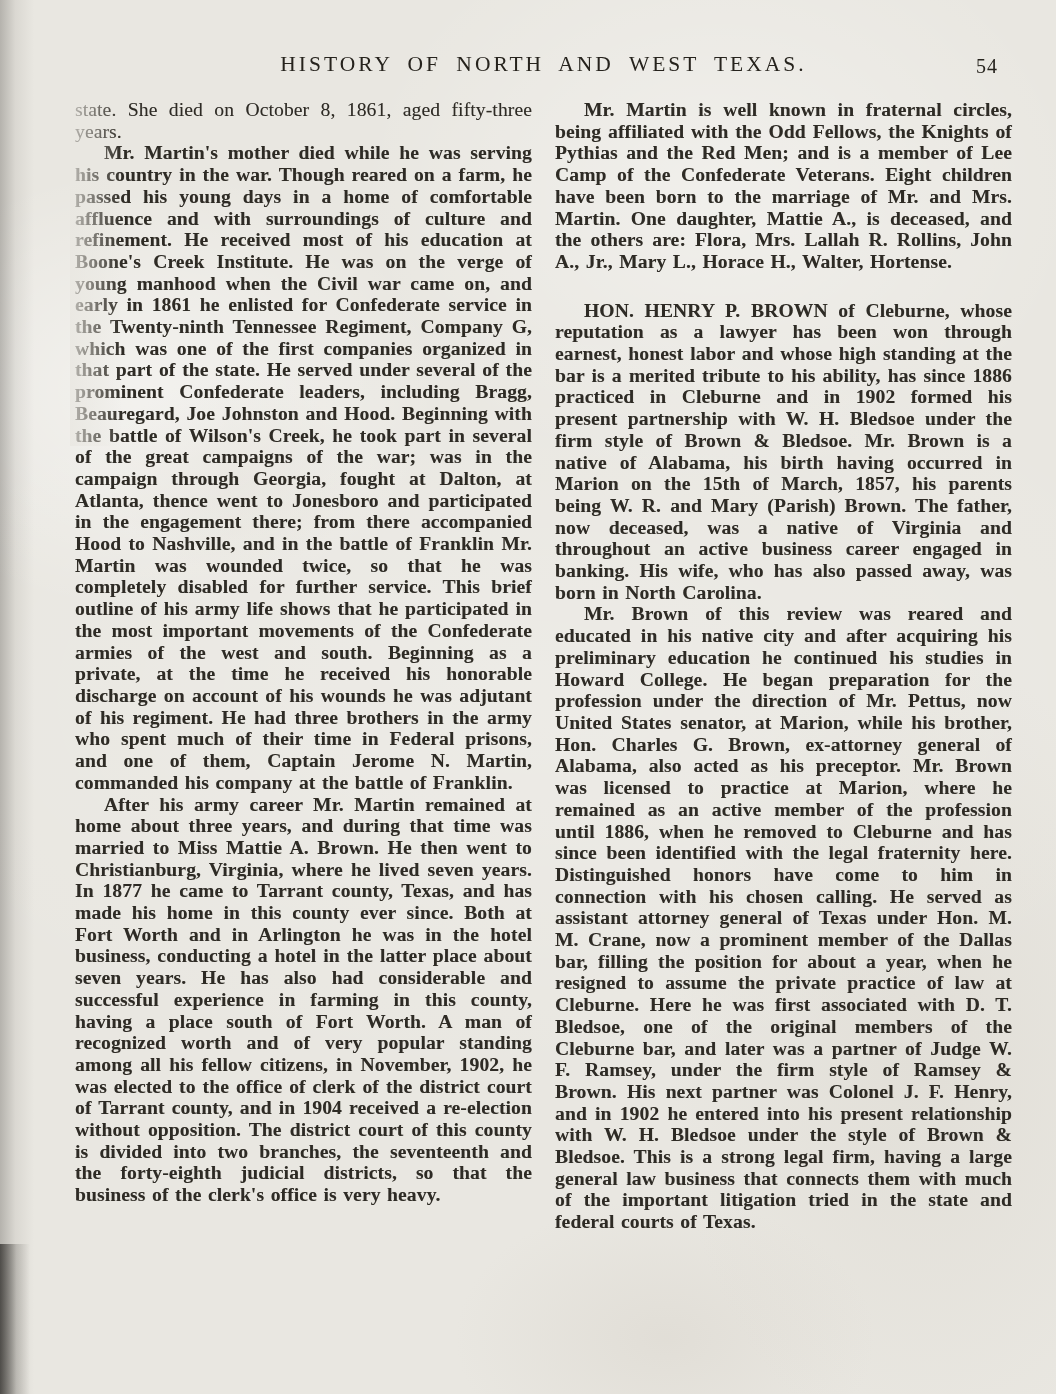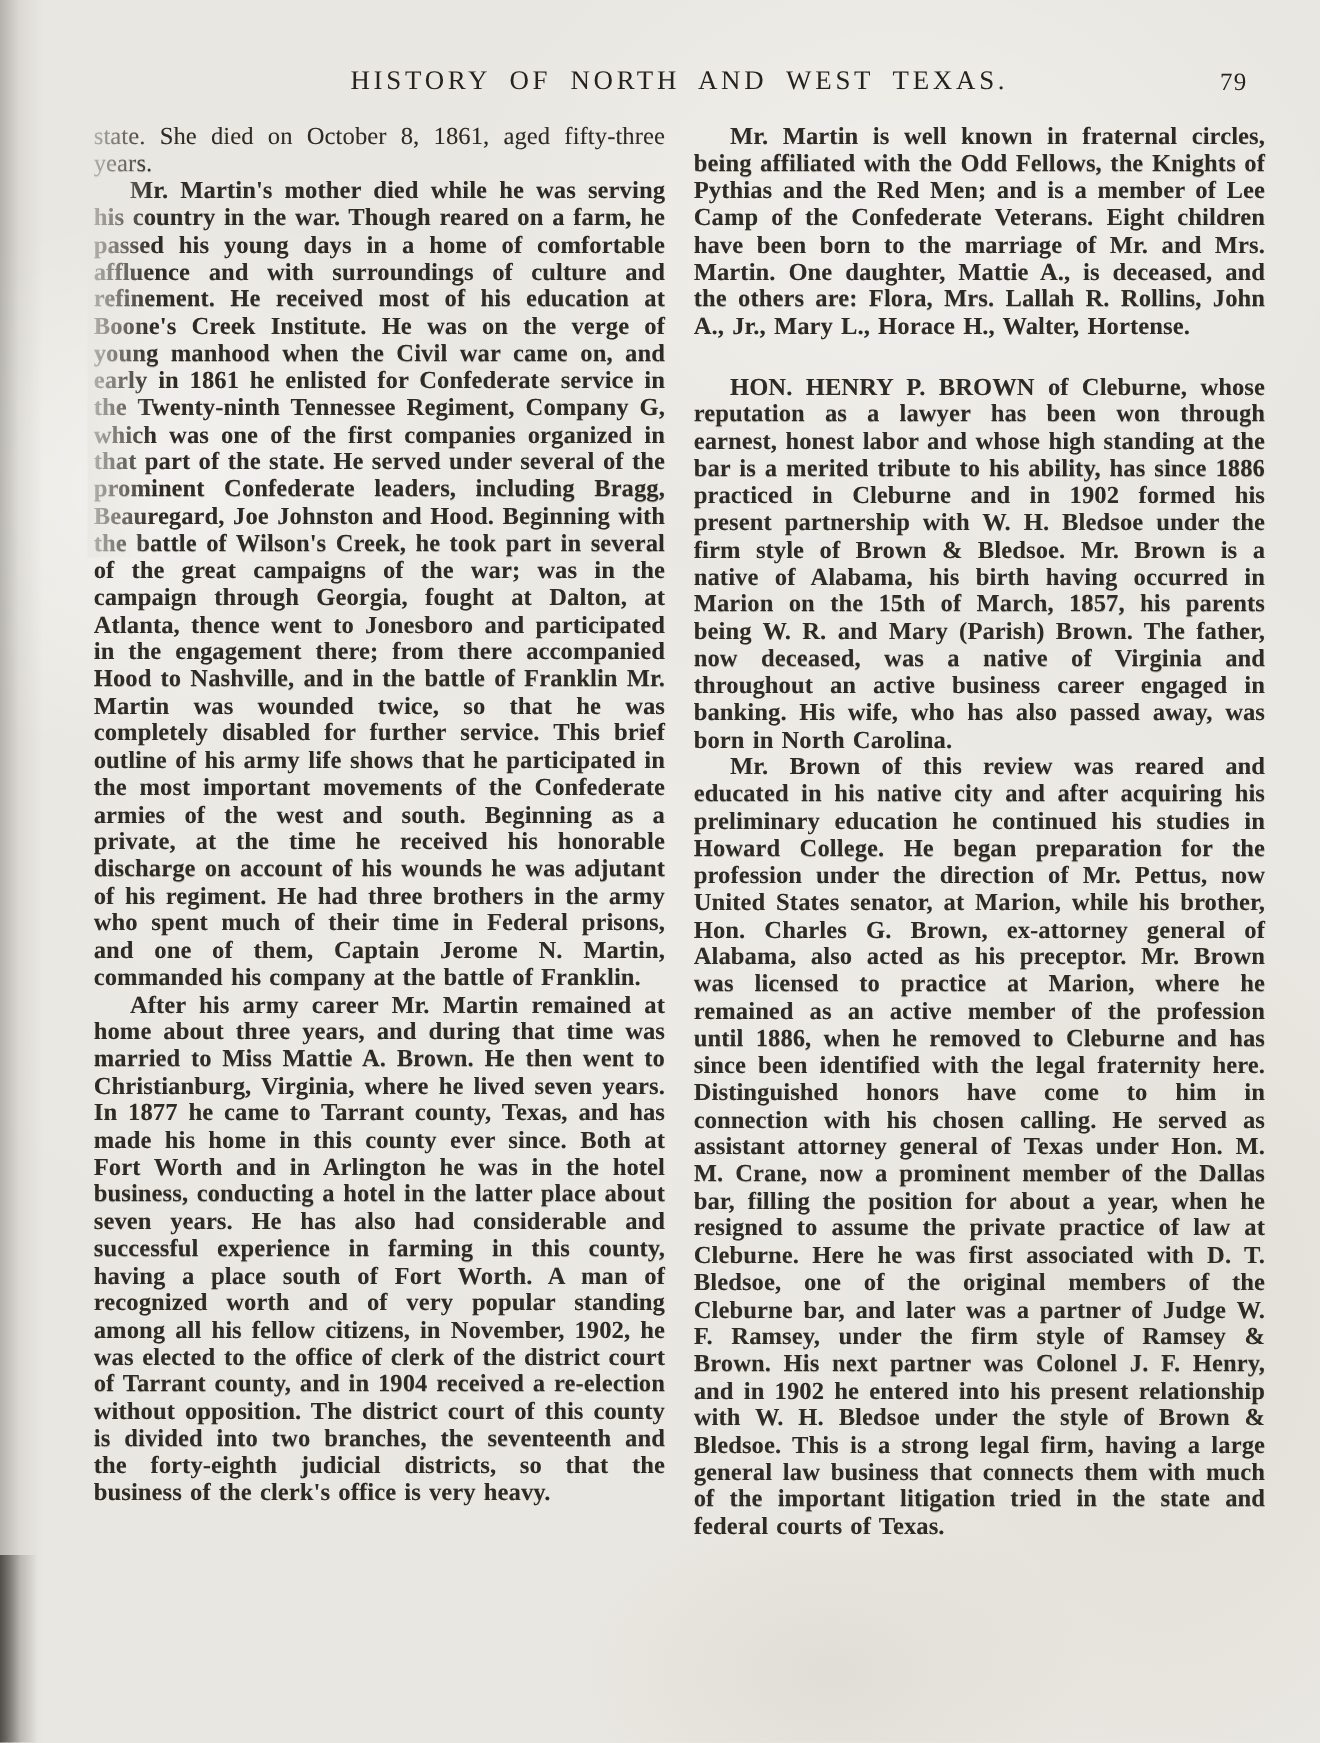--- a/index.html
+++ b/index.html
@@ -101,21 +101,21 @@
     margin-top: 27px;
   }
 </style>
 </head>
 <body>
 
 <div class="page">
 
   <header class="running-head">
     <div class="head-title">HISTORY OF NORTH AND WEST TEXAS.</div>
-    <div class="page-num">79</div>
+    <div class="page-num">54</div>
   </header>
 
   <main class="columns">
     <div class="col">
       <p class="continues">state. She died on October 8, 1861, aged fifty-three years.</p>
       <p class="indent">Mr. Martin's mother died while he was serving his country in the war. Though reared on a farm, he passed his young days in a home of comfortable affluence and with surroundings of culture and refinement. He received most of his education at Boone's Creek Institute. He was on the verge of young manhood when the Civil war came on, and early in 1861 he enlisted for Confederate service in the Twenty-ninth Tennessee Regiment, Company G, which was one of the first companies organized in that part of the state. He served under several of the prominent Confederate leaders, including Bragg, Beauregard, Joe Johnston and Hood. Beginning with the battle of Wilson's Creek, he took part in several of the great campaigns of the war; was in the campaign through Georgia, fought at Dalton, at Atlanta, thence went to Jonesboro and participated in the engagement there; from there accompanied Hood to Nashville, and in the battle of Franklin Mr. Martin was wounded twice, so that he was completely disabled for further service. This brief outline of his army life shows that he participated in the most important movements of the Confederate armies of the west and south. Beginning as a private, at the time he received his honorable discharge on account of his wounds he was adjutant of his regiment. He had three brothers in the army who spent much of their time in Federal prisons, and one of them, Captain Jerome N. Martin, commanded his company at the battle of Franklin.</p>
       <p class="indent">After his army career Mr. Martin remained at home about three years, and during that time was married to Miss Mattie A. Brown. He then went to Christianburg, Virginia, where he lived seven years. In 1877 he came to Tarrant county, Texas, and has made his home in this county ever since. Both at Fort Worth and in Arlington he was in the hotel business, conducting a hotel in the latter place about seven years. He has also had considerable and successful experience in farming in this county, having a place south of Fort Worth. A man of recognized worth and of very popular standing among all his fellow citizens, in November, 1902, he was elected to the office of clerk of the district court of Tarrant county, and in 1904 received a re-election without opposition. The district court of this county is divided into two branches, the seventeenth and the forty-eighth judicial districts, so that the business of the clerk's office is very heavy.</p>
     </div>
 
     <div class="col">

